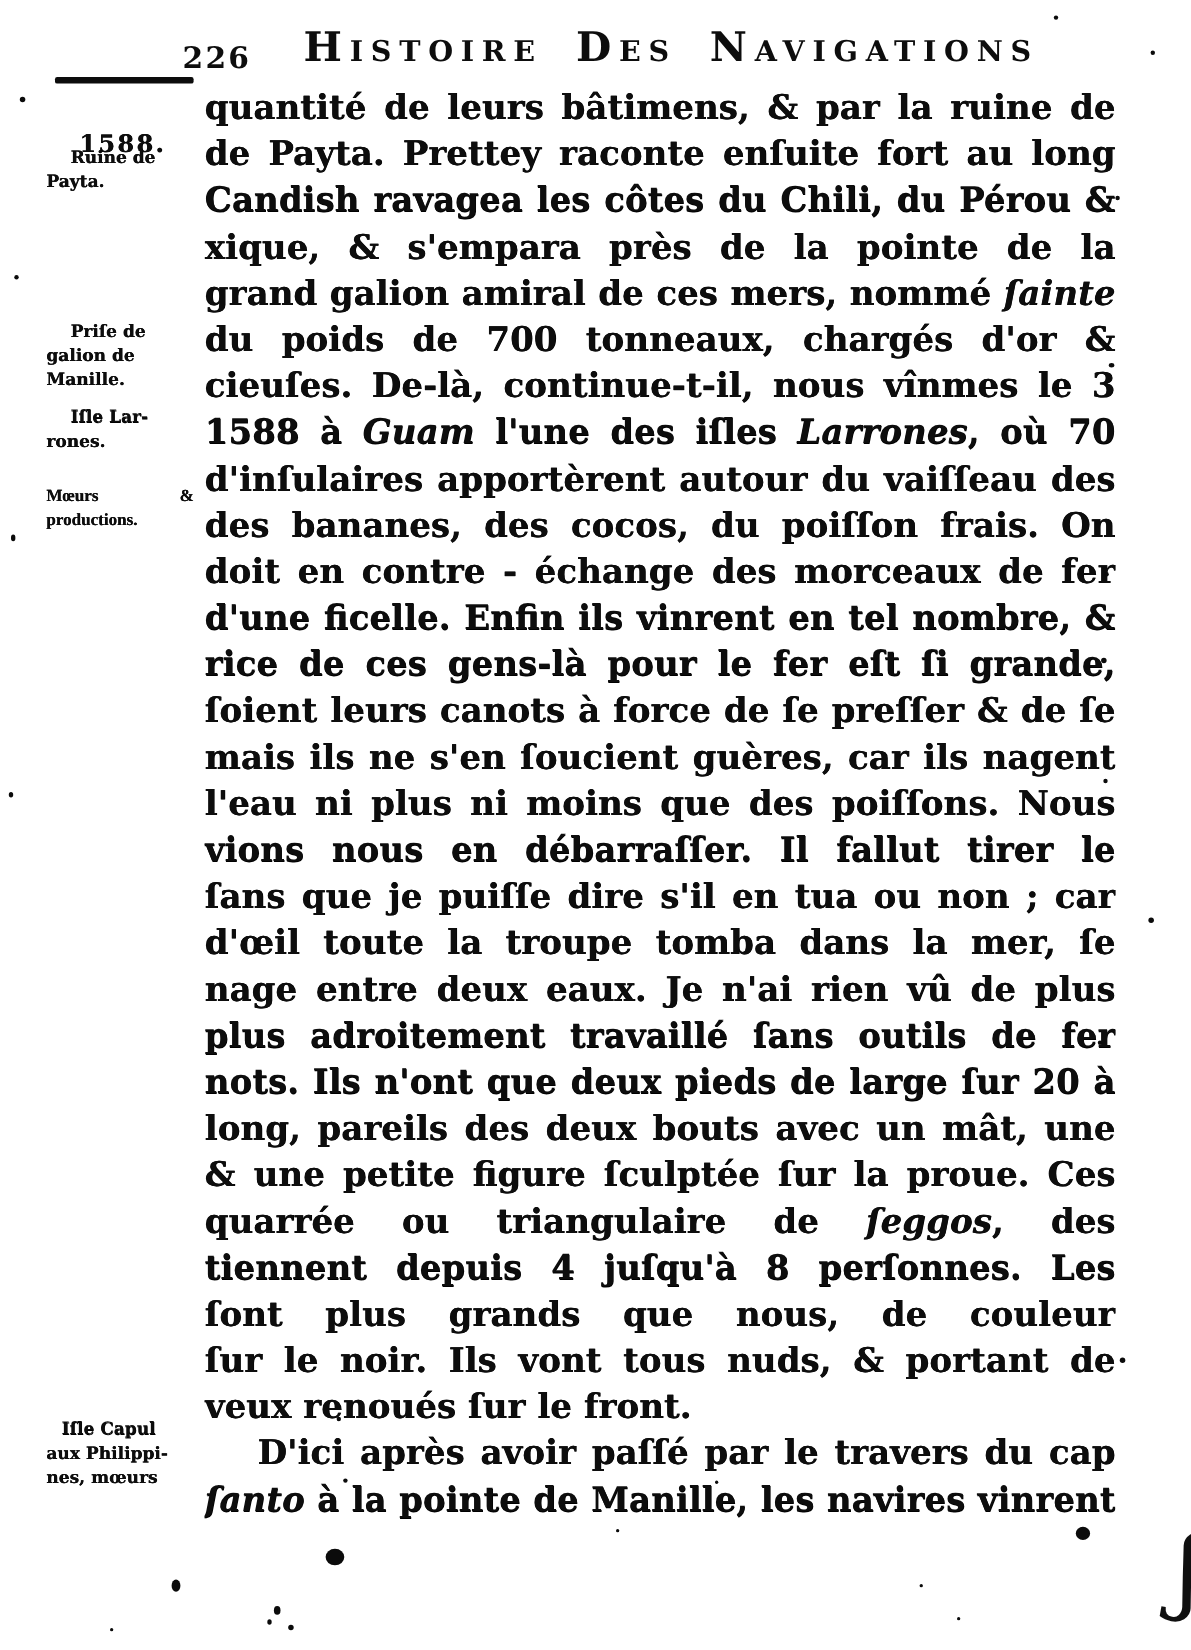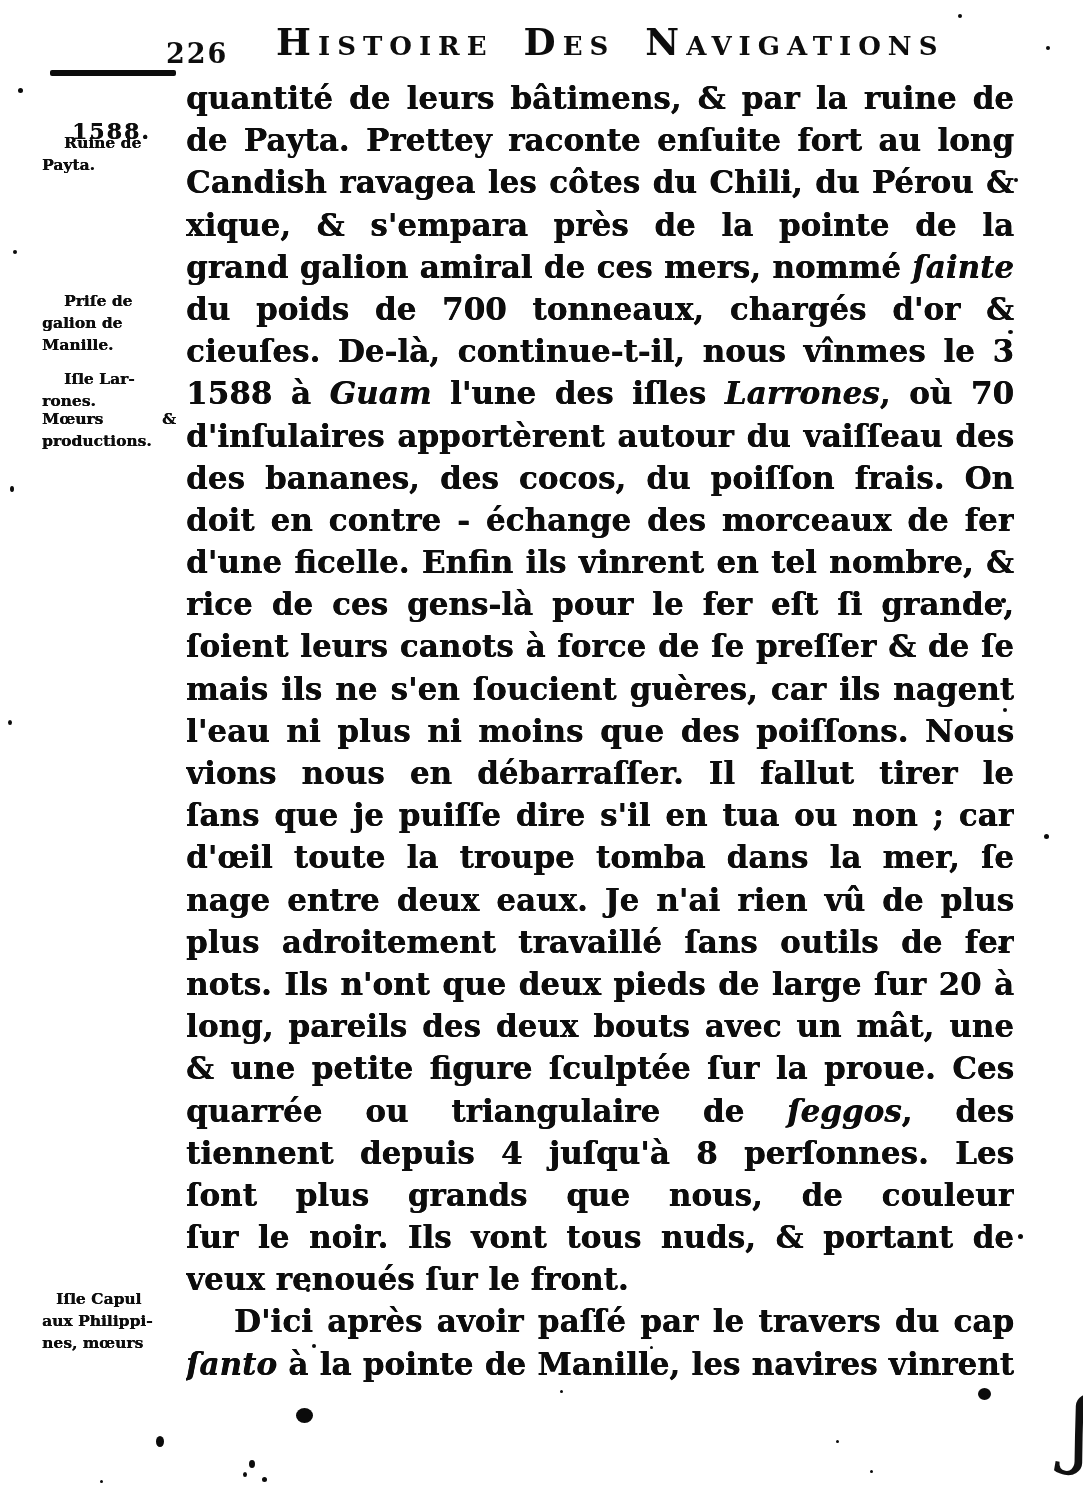--- a/index.html
+++ b/index.html
@@ -16,21 +16,21 @@
   .title .word::first-letter{font-size:37px;}
   
   .rule{position:absolute;left:50px;top:70px;width:126px;height:6px;background:#0c0c0c;border-radius:2px;}
   
   .mnote{position:absolute;left:42px;width:134px;font-size:15.5px;line-height:22px;
          white-space:pre-line;text-indent:22px;text-shadow:0.3px 0.3px 0 #000;}
   .mn-0{top:84px;font-size:22px;text-indent:30px;letter-spacing:2px;margin-top:36px;}
   .mn-1{top:132px;}
   .mn-2{top:262px;margin-top:28px;}
   .mn-3{top:368px;}
-  .mn-4{top:408px;text-indent:0;text-align:justify;text-align-last:justify;}
+  .mn-4{top:440px;text-indent:0;text-align:justify;text-align-last:justify;font-family:Liberation Serif, serif;}
   .mn-5{top:1288px;text-indent:14px;}
   
   .bodycol{position:absolute;left:186px;top:78px;width:828px;}
   .line{height:42.2px;font-size:31px;line-height:40px;text-align:justify;text-align-last:justify;
         overflow:hidden;text-shadow:0.35px 0.35px 0 #000;}
   .line.short{text-align-last:left;}
   .line.indent{text-indent:48px;}
   .it{font-style:italic;}
   
   .speck{position:absolute;background:#0b0b0b;border-radius:50%;}

